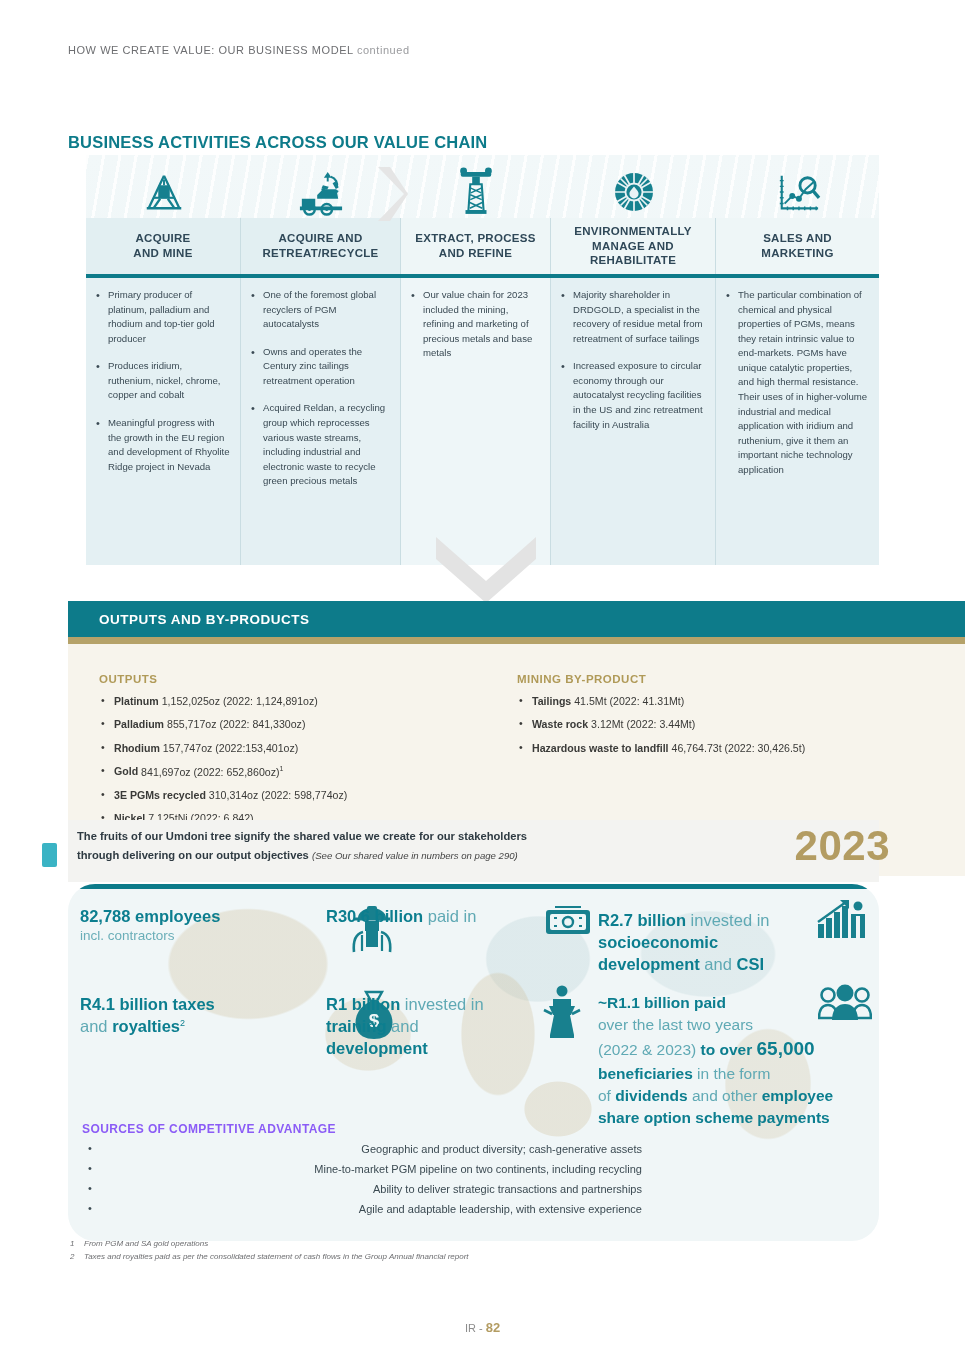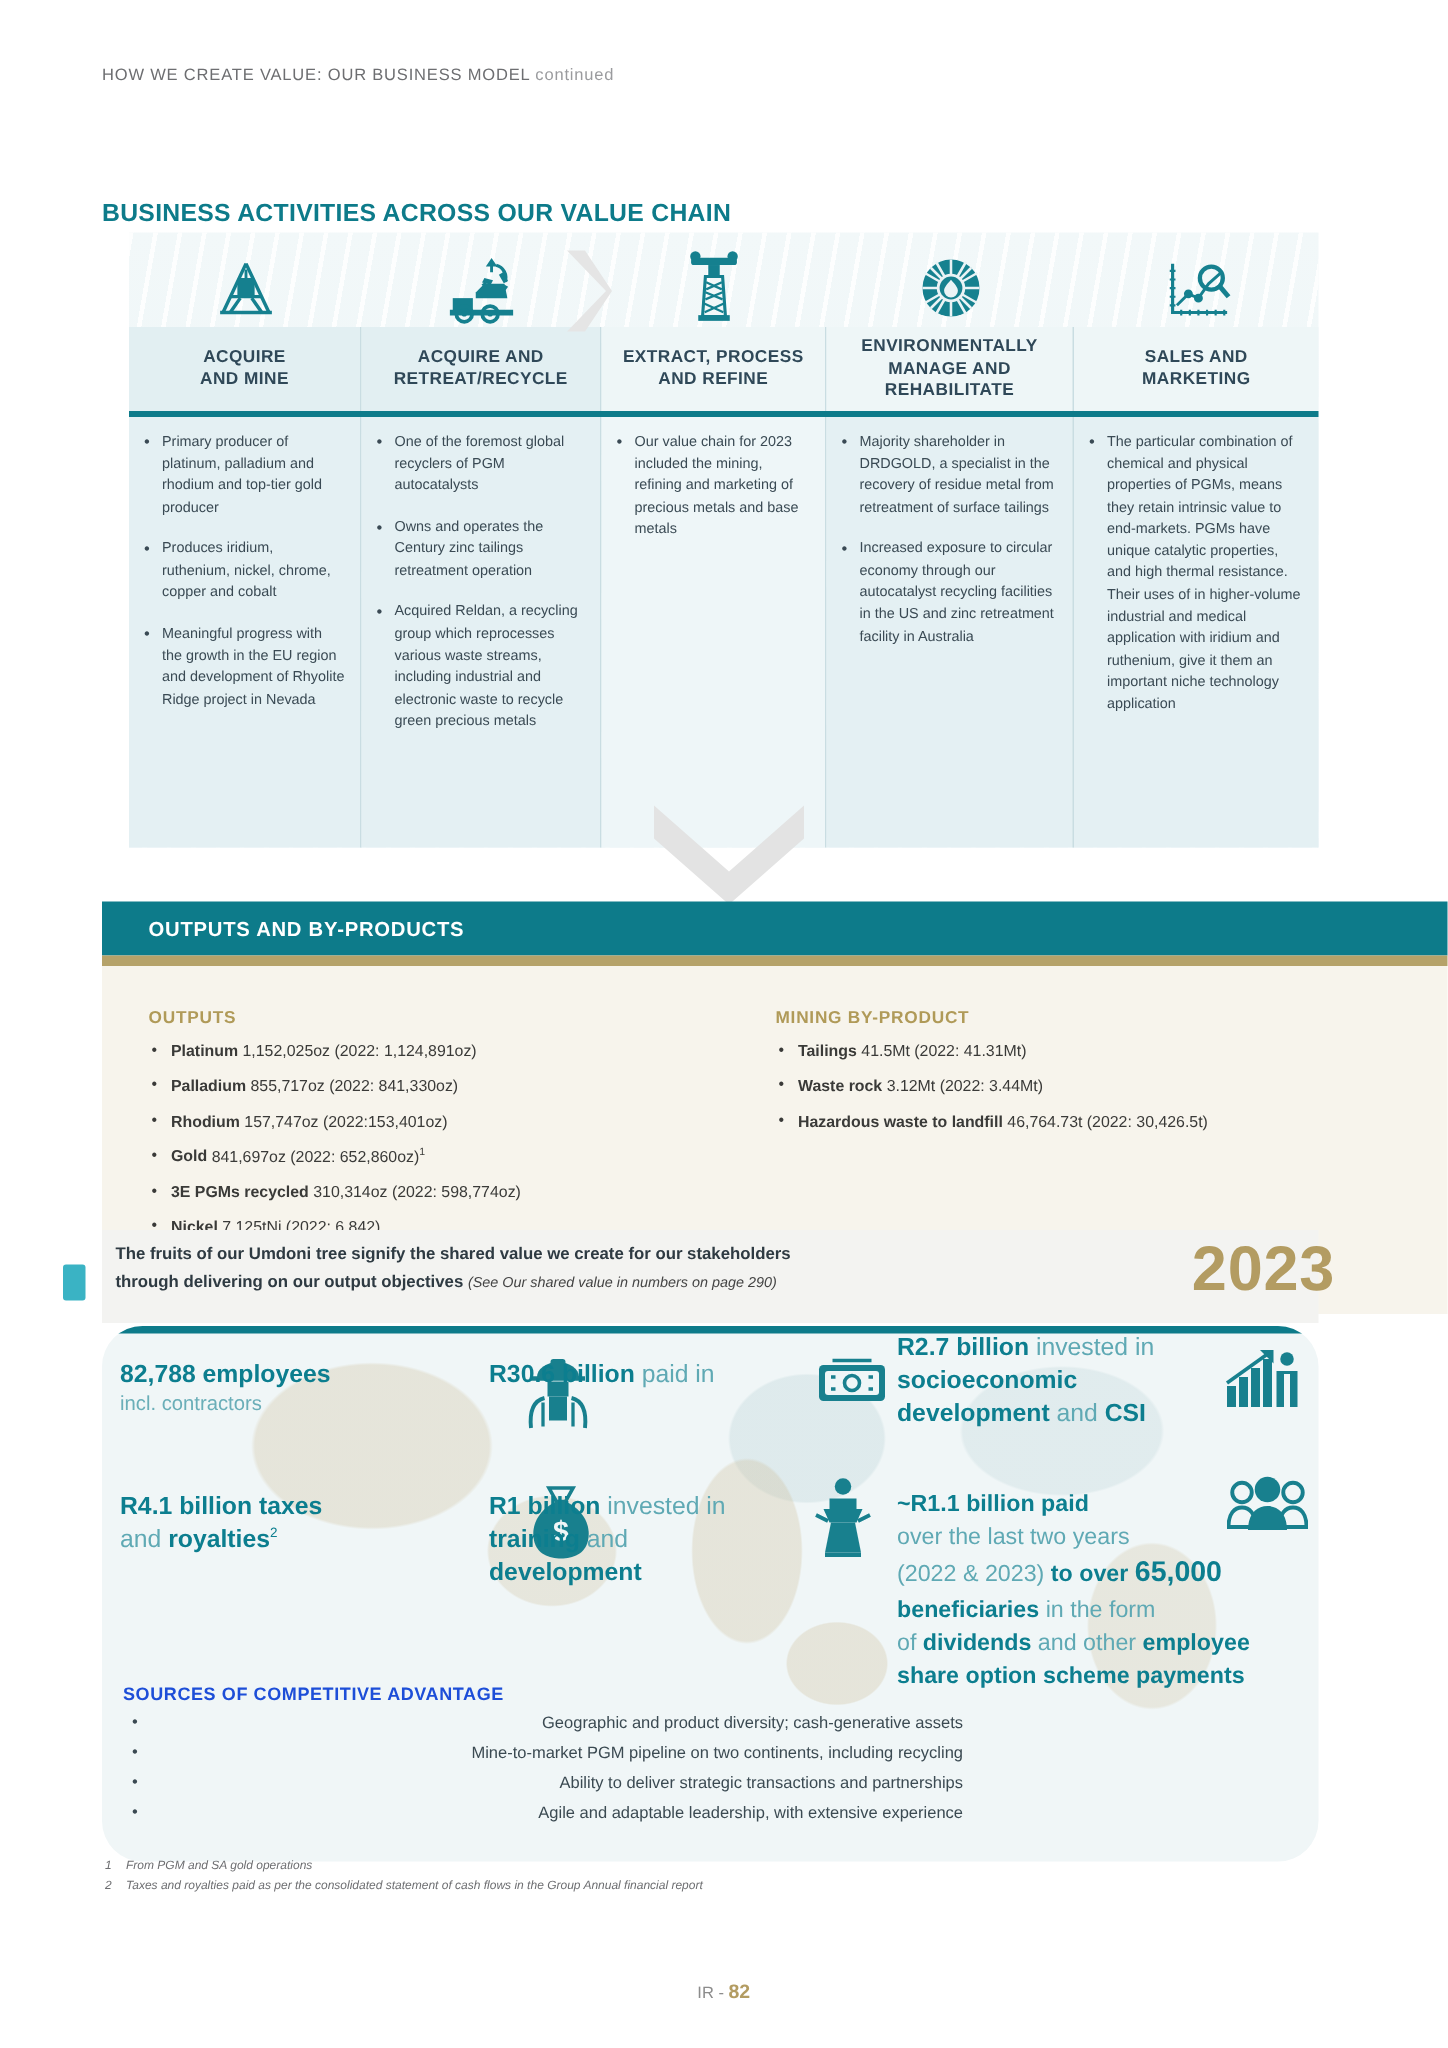--- a/index.html
+++ b/index.html
@@ -152,29 +152,29 @@
 
   .stat { position: absolute; }
   .stat .txt { font-size: 16.5px; line-height: 1.32; color: #0c7e8f; font-weight: bold; }
   .stat .txt .lt { color: #5fa9b4; font-weight: normal; }
   .stat .sub { font-size: 13.5px; color: #6aaeb8; font-weight: normal; }
   .stat sup { font-size: 9px; vertical-align: super; font-weight: normal; }
   .stat-icon { position: absolute; }
 
   .s1 { left: 12px; top: 22px; width: 215px; }
   .s2 { left: 258px; top: 22px; width: 245px; }
-  .s3 { left: 530px; top: 4px; width: 250px; }
+  .s3 { left: 530px; top: 26px; width: 250px; }
   .s4 { left: 12px; top: 110px; width: 215px; }
   .s5 { left: 258px; top: 110px; width: 215px; }
   .s6 { left: 530px; top: 108px; width: 255px; }
   .s6 .txt { font-size: 15.5px; line-height: 1.42; }
 
   .sources { position: absolute; left: 14px; top: 238px; width: 560px; }
   .sources-title {
-    font-size: 12px; font-weight: bold; color: #1d4ed8; letter-spacing: .4px; margin-bottom: 7px;
+    font-size: 12px; font-weight: bold; color: #8b5cf6; letter-spacing: .4px; margin-bottom: 7px;
   }
   .sources ul { list-style: none; }
   .sources li {
     position: relative; padding-left: 20px; margin-bottom: 8px;
     font-size: 11px; color: #3b4a52; text-align: right;
   }
   .sources li::before { content: "•"; position: absolute; left: 6px; top: -1px; }
 
   
   .footnotes { position: absolute; left: 70px; top: 1238px; font-size: 8px; color: #6d6e71; font-style: italic; line-height: 1.6;}

